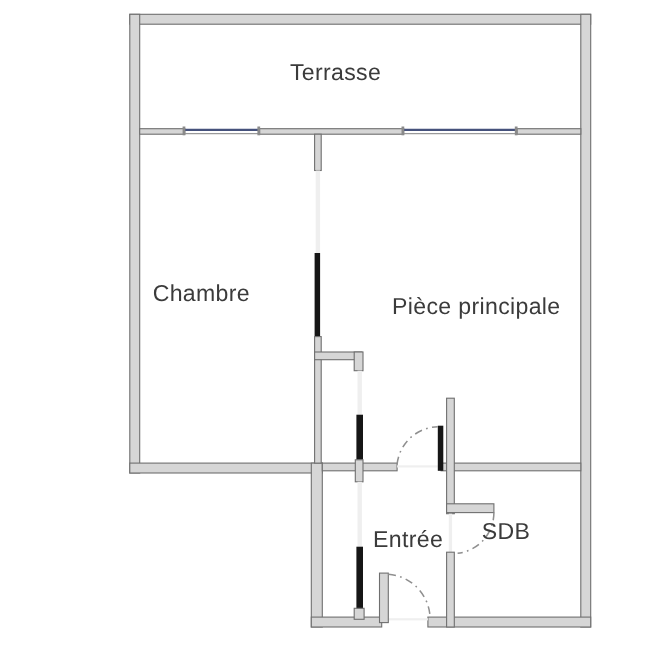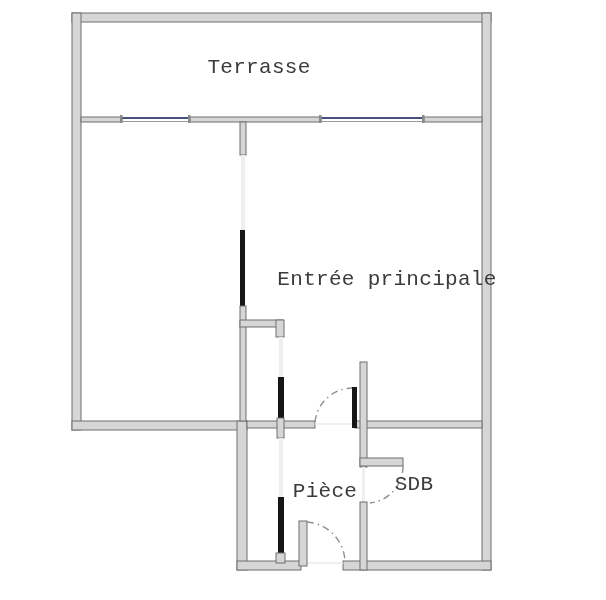--- a/index.html
+++ b/index.html
@@ -4,21 +4,22 @@
 <style>
   html, body { margin: 0; padding: 0; }
   body {
     width: 606px; height: 600px;
     background: var(--background, #ffffff);
     overflow: hidden;
   }
   .plan {
     position: relative;
     width: 514px; height: 600px;
-    font-family: Liberation Mono, monospace;
+    font-family: Liberation Sans, sans-serif;
+    margin-left: 46px;
   }
   .plan svg { position: absolute; left: 0; top: 0; }
   .room-label {
     position: absolute;
     transform: translate(-50%, -50%);
     font-size: 21px;
     letter-spacing: 0.3px;
     color: var(--label-text, #3b3b3b);
     white-space: nowrap;
     user-select: none;
@@ -105,19 +106,20 @@
 
     <g>
       <rect class="guide" x="307" y="562" width="36" height="2"></rect>
       <rect class="wall" x="299" y="521" width="8" height="45"></rect>
       <path class="arc" d="M 307 522 A 41 41 0 0 1 345 562"></path>
     </g>
   </svg>
 
   <div class="room-label" style="left:259px; top:67px;">Terrasse</div>
 
+  <div class="room-label" style="left:137px; top:268px;">Chambre</div>
 
-  <div class="room-label" style="left:387px; top:279px;">Entrée principale</div>
+  <div class="room-label" style="left:387px; top:279px;">Pièce principale</div>
 
-  <div class="room-label" style="left:325px; top:491px;">Pièce</div>
+  <div class="room-label" style="left:325px; top:491px;">Entrée</div>
 
   <div class="room-label" style="left:414px; top:484px;">SDB</div>
 </div>
 
 </body></html>

